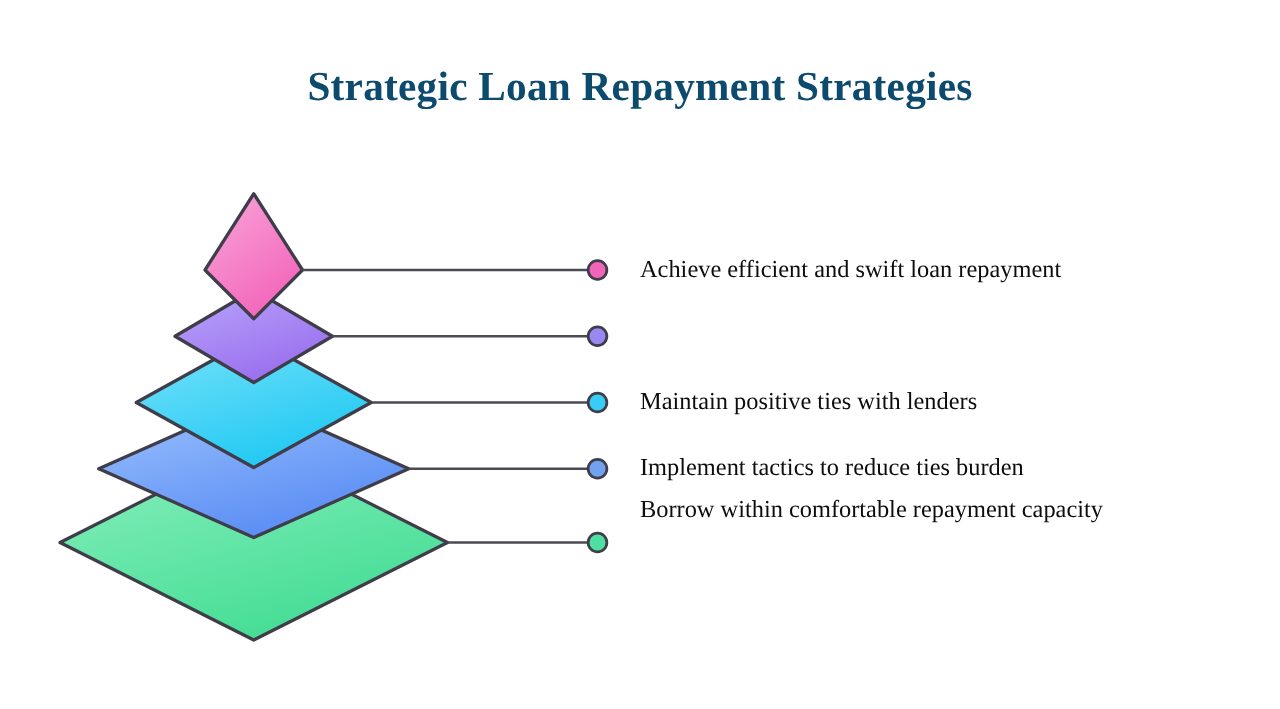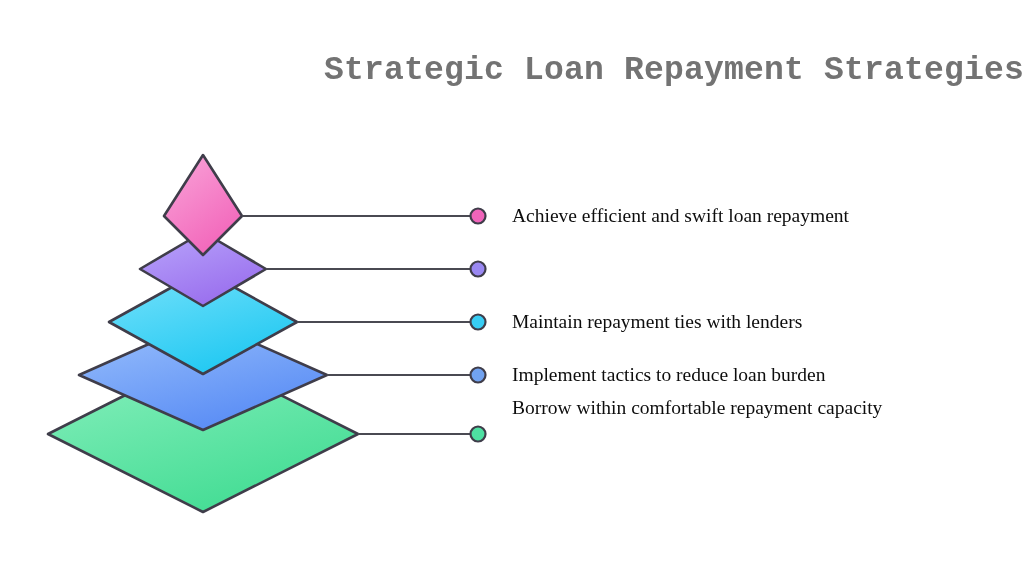--- a/index.html
+++ b/index.html
@@ -13,26 +13,26 @@
     position: relative;
     overflow: hidden;
     font-family: "Liberation Serif", "DejaVu Serif", serif;
   }
 
   #page-title {
     position: absolute;
     top: 52px;
     left: 0;
     width: 1024px;
-    text-align: right;
-    font-family: Liberation Mono, monospace;
+    text-align: center;
+    font-family: Liberation Serif, serif;
     font-weight: bold;
     font-size: 33px;
     letter-spacing: 0.2px;
-    color: #737373;
+    color: #0c4a6e;
     white-space: nowrap;
   }
 
   #diagram {
     position: absolute;
     left: 0;
     top: 0;
     width: 1024px;
     height: 432px;
   }
@@ -113,18 +113,18 @@
 
     <circle cx="478" cy="216" r="7.5" fill="#f064ba" stroke="#3f3d4a" stroke-width="2.2"></circle>
     <circle cx="478" cy="269" r="7.5" fill="#9a88f2" stroke="#3f3d4a" stroke-width="2.2"></circle>
     <circle cx="478" cy="322" r="7.5" fill="#38cdf4" stroke="#3f3d4a" stroke-width="2.2"></circle>
     <circle cx="478" cy="375" r="7.5" fill="#71a2f0" stroke="#3f3d4a" stroke-width="2.2"></circle>
     <circle cx="478" cy="434" r="7.5" fill="#4ee0a2" stroke="#3f3d4a" stroke-width="2.2"></circle>
   </svg>
 
   <div class="label-layer">
     <div class="row-label" style="top:216px">Achieve efficient and swift loan repayment</div>
-    <div class="row-label" style="top:322px">Maintain repayment ties with lenders</div>
-    <div class="row-label" style="top:375px">Implement tactics to reduce loan burden</div>
+    <div class="row-label" style="top:322px">Maintain positive ties with lenders</div>
+    <div class="row-label" style="top:375px">Implement tactics to reduce ties burden</div>
     <div class="row-label" style="top:408px">Borrow within comfortable repayment capacity</div>
   </div>
 
 </div>
 
 </body></html>

